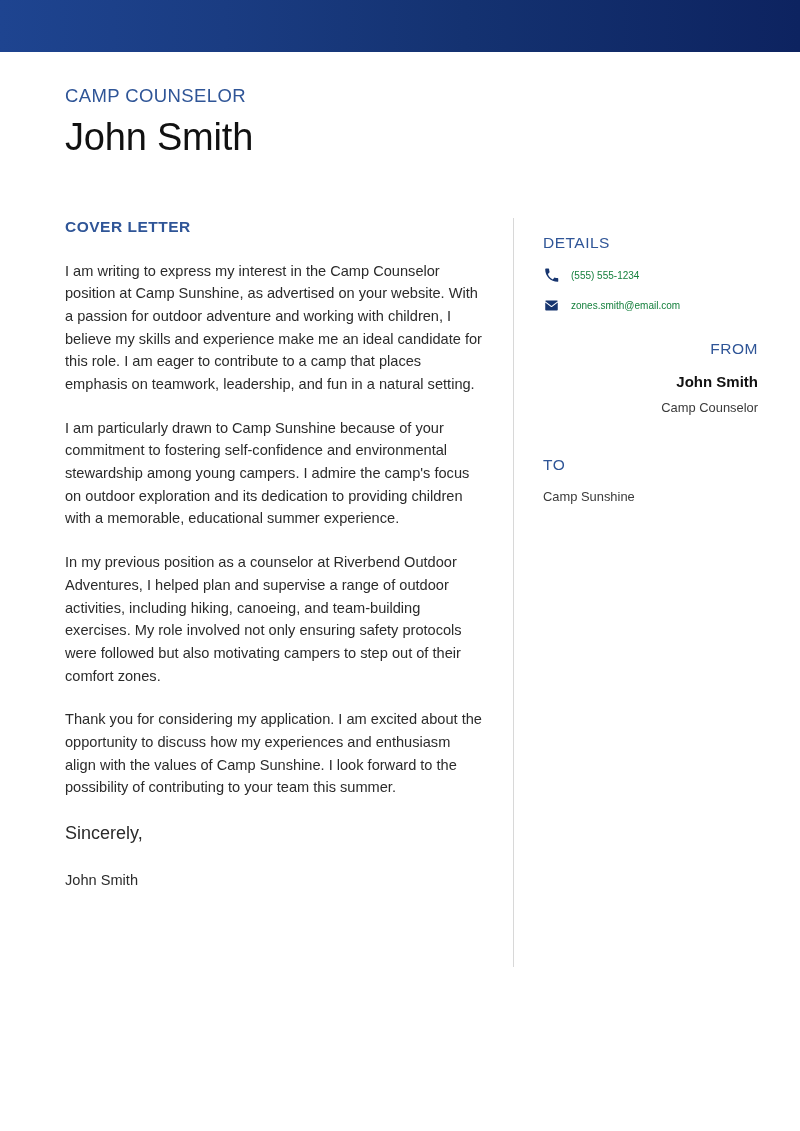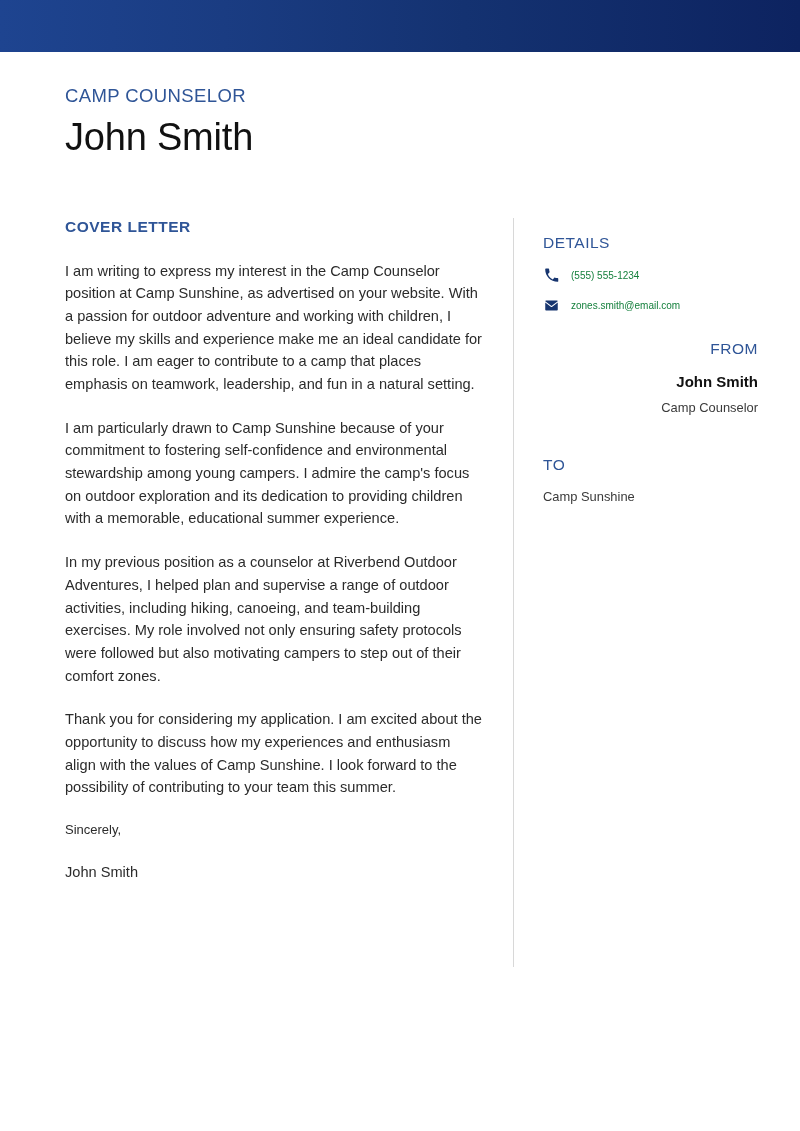--- a/index.html
+++ b/index.html
@@ -97,21 +97,21 @@
     color: #2b2b2b;
     margin-bottom: 21px;
   }
   .letter-para {
     font-size: 14.6px;
     line-height: 1.555;
     color: #2b2b2b;
     margin: 0 0 21px 0;
   }
   .closing-line {
-    font-size: 13px;
+    font-size: 18px;
     line-height: 1.555;
     color: #2b2b2b;
     margin: 0 0 21px 0;
   }
   .signature-name {
     font-size: 14.6px;
     line-height: 1.555;
     color: #2b2b2b;
     margin: 0;
   }

